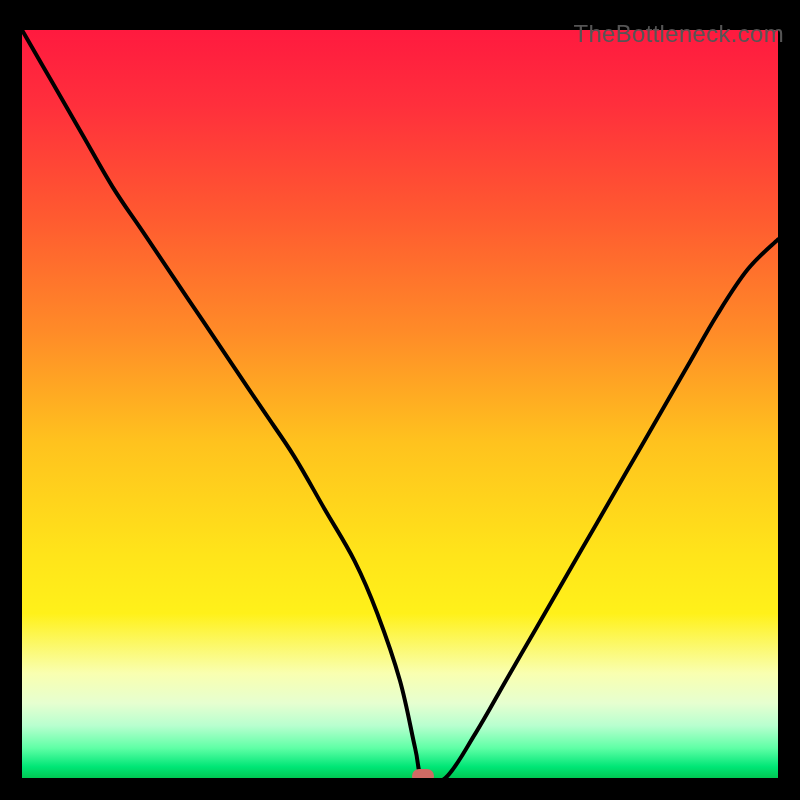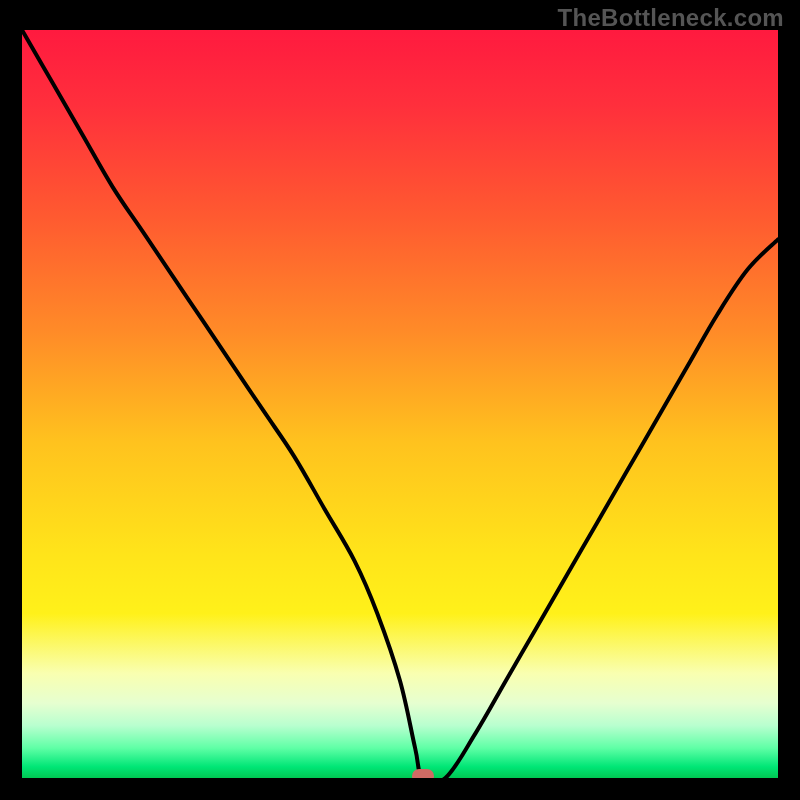--- a/index.html
+++ b/index.html
@@ -12,25 +12,25 @@
     overflow: hidden;
   }
   .frame {
     position: relative;
     width: 800px;
     height: 800px;
     background: #000;
   }
   .watermark {
     position: absolute;
-    top: 4px;
+    top: 20px;
     right: 16px;
     color: #555;
     font-size: 24px;
-    font-weight: 700;
+    font-weight: 400;
     letter-spacing: 0.3px;
     z-index: 20;
   }
   .plot {
     position: absolute;
     left: 22px;
     top: 30px;
     width: 756px;
     height: 748px;
     overflow: hidden;

